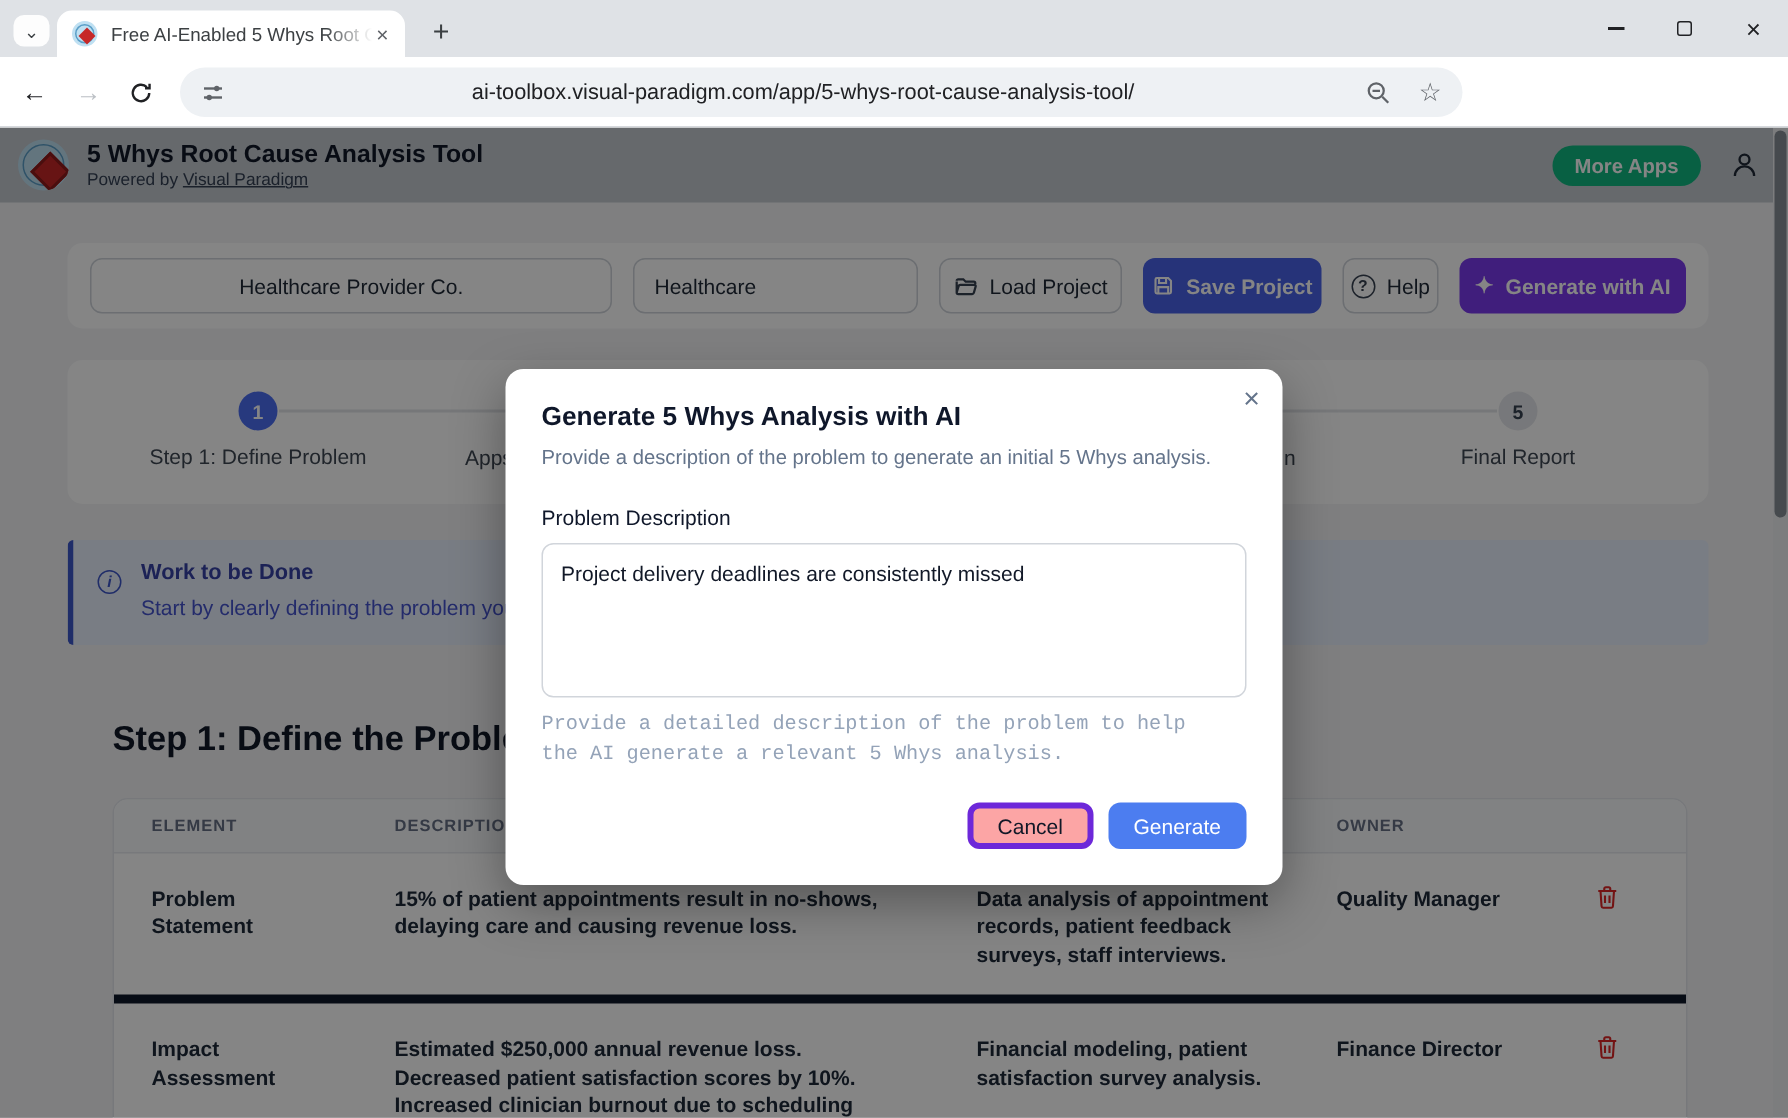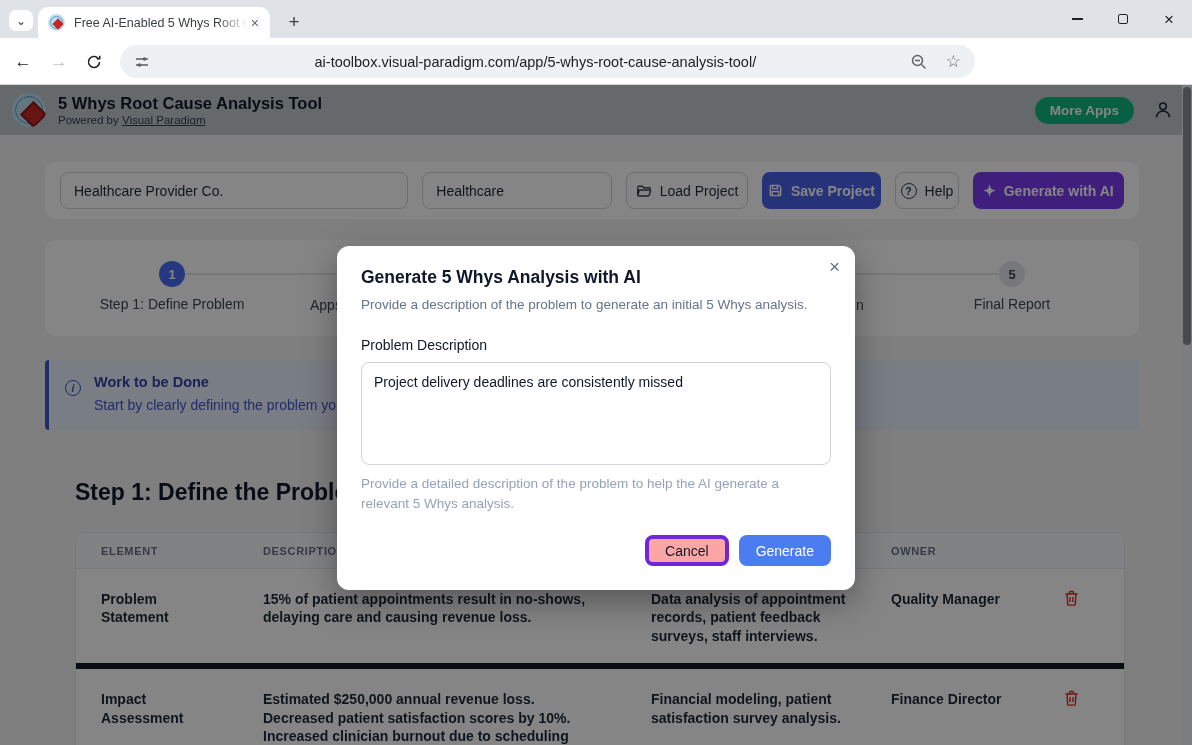--- a/index.html
+++ b/index.html
@@ -56,21 +56,21 @@
   .powered { font-size:11.5px; color:#344054; margin-top:1px; }
   .powered a { color:#344054; text-decoration:underline; cursor:pointer; }
   .hdr-right { margin-left:auto; display:flex; align-items:center; }
   .more-apps { height:27px; border:none; border-radius:14px; background:#10b981; color:#fff; font-size:13.5px; font-weight:700; padding:0 15px; margin-right:14px; cursor:pointer; font-family:inherit; }
   .person-btn { width:30px; height:30px; margin-right:14px; display:flex; align-items:center; justify-content:center; cursor:pointer; }
 
   
   .card { background:#fff; border-radius:10px; }
   .project-card { position:absolute; left:45px; top:77px; width:1094px; height:57px; display:flex; align-items:center; gap:14px; padding:0 15px; }
   .txt-input { height:37px; border:1px solid #cfd4da; border-radius:8px; padding:0 13px; font-size:14px; color:#1f2937; font-family:inherit; background:#fff; }
-  .in-project { width:350px; }
+  .in-project { width:350px;text-align:center; }
   .in-industry { width:190px; }
   .btn { height:37px; border-radius:8px; font-size:14px; font-weight:600; font-family:inherit; display:inline-flex; align-items:center; justify-content:center; gap:8px; cursor:pointer; border:none; }
   .btn-save { width:120px; background:#4a63e8; color:#fff; }
   .btn-load { width:122px; background:#fff; color:#1f2937; border:1px solid #cfd4da; font-weight:500; }
   .btn-help { width:64px; background:#fff; color:#1f2937; border:1px solid #cfd4da; font-weight:500; }
   .btn-genai { width:152px; background:#7c3aed; color:#fff; margin-left:auto; }
   .qmark { width:16px; height:16px; border:1.5px solid #374151; border-radius:50%; font-size:10.5px; font-weight:700; color:#374151; display:flex; align-items:center; justify-content:center; }
   .sparkle { font-size:15px; line-height:1; }
 
   
@@ -105,21 +105,21 @@
   .scrollbar { position:absolute; right:0; top:0; width:10px; height:660px; background:#edeff1; }
   .scroll-thumb { position:absolute; right:1px; top:2px; width:8px; height:258px; border-radius:4px; background:#878e96; cursor:grab; }
 
   
   .modal { position:absolute; left:337px; top:161px; width:518px; min-height:342px; background:#fff; border-radius:12px; box-shadow:0 12px 34px rgba(0,0,0,0.35); z-index:20; padding:21px 24px 24px 24px; }
   .modal-close { position:absolute; top:11px; right:15px; font-size:19px; color:#64748b; background:none; border:none; cursor:pointer; font-family:inherit; line-height:1; }
   .modal-title { font-size:17.5px; font-weight:700; color:#0f172a; }
   .modal-sub { margin-top:9px; font-size:13.5px; color:#64748b; }
   .field-label { margin-top:25px; font-size:14px; font-weight:500; color:#0f172a; }
   .modal textarea { margin-top:9px; width:470px; height:103px; border:1px solid #d1d5db; border-radius:8px; padding:11px 12px; font-size:14px; color:#111827; font-family:inherit; resize:none; outline:none; display:block; }
-  .helper { margin-top:9px; width:452px; font-size:13.5px; line-height:1.45; color:#94a3b8; }
+  .helper { margin-top:9px; width:452px; font-size:13.5px; line-height:1.45; color:#94a3b8;font-family:Liberation Mono, monospace; }
   .modal-footer { margin-top:22px; display:flex; justify-content:flex-end; gap:10px; }
   .btn-cancel { height:31px; padding:0 16px; background:#fca5a5; border:4px solid #6d28d9; border-radius:8px; font-size:14px; font-weight:500; color:#111827; cursor:pointer; font-family:inherit; }
   .btn-generate { height:31px; padding:0 17px; background:#4c7df0; border:none; border-radius:8px; font-size:14px; font-weight:500; color:#fff; cursor:pointer; font-family:inherit; }
   svg { display:block; }
 </style>
 </head>
 <body>
 
 <div class="stage">
 

